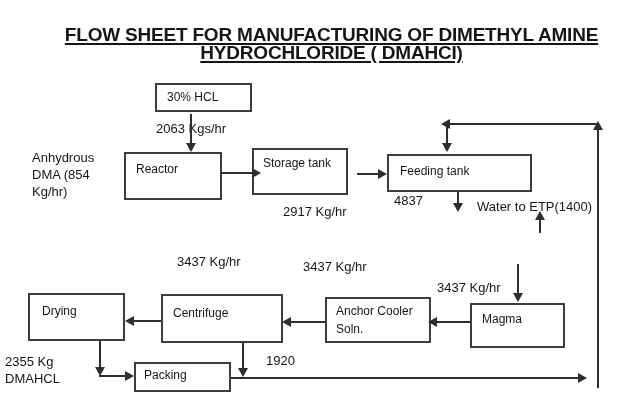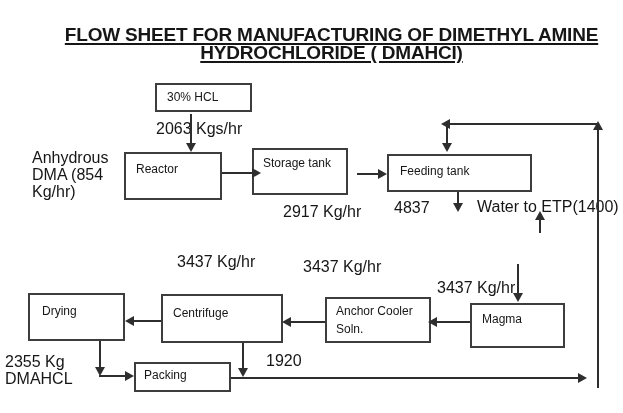--- a/index.html
+++ b/index.html
@@ -38,21 +38,21 @@
     box-sizing:border-box;
     border:2px solid var(--border);
     background:var(--bg);
     font-size:12px;
     line-height:18px;
     color:var(--text);
     white-space:normal;
   }
   .note{
     position:absolute;
-    font-size:16px;
+    font-size:13px;
     line-height:17px;
     color:var(--text);
     white-space:nowrap;
   }
   .wrap{white-space:normal;}
   .ln{position:absolute;background:var(--line);}
   .ah{position:absolute;width:0;height:0;}
   .ah-r{border-top:5px solid transparent;border-bottom:5px solid transparent;border-left:9px solid var(--line);}
   .ah-l{border-top:5px solid transparent;border-bottom:5px solid transparent;border-right:9px solid var(--line);}
   .ah-d{border-left:5px solid transparent;border-right:5px solid transparent;border-top:9px solid var(--line);}
@@ -67,21 +67,21 @@
   .b-magma{left:470px;top:303px;width:95px;height:45px;padding:5px 0 0 10px;}
   .b-anchor{left:325px;top:297px;width:106px;height:46px;padding:3px 0 0 9px;}
   .b-centrifuge{left:161px;top:294px;width:122px;height:49px;padding:8px 0 0 10px;}
   .b-drying{left:28px;top:293px;width:97px;height:48px;padding:7px 0 0 12px;}
   .b-packing{left:134px;top:362px;width:97px;height:30px;padding:2px 0 0 8px;}
 
   
   .t-anhydrous{left:32px;top:149px;width:78px;}
   .t-2063{left:156px;top:120px;}
   .t-2917{left:283px;top:203px;}
-  .t-4837{left:394px;top:199px;}
+  .t-4837{left:394px;top:192px;}
   .t-water{left:477px;top:198px;}
   .t-3437a{left:177px;top:253px;}
   .t-3437b{left:303px;top:258px;}
   .t-3437c{left:437px;top:279px;}
   .t-1920{left:266px;top:352px;}
   .t-1517{left:5px;top:353px;width:72px;}
 
   
   .l-hcl-down{left:190px;top:114px;width:2px;height:34px;}
   .l-reactor-right{left:222px;top:172px;width:32px;height:2px;}

